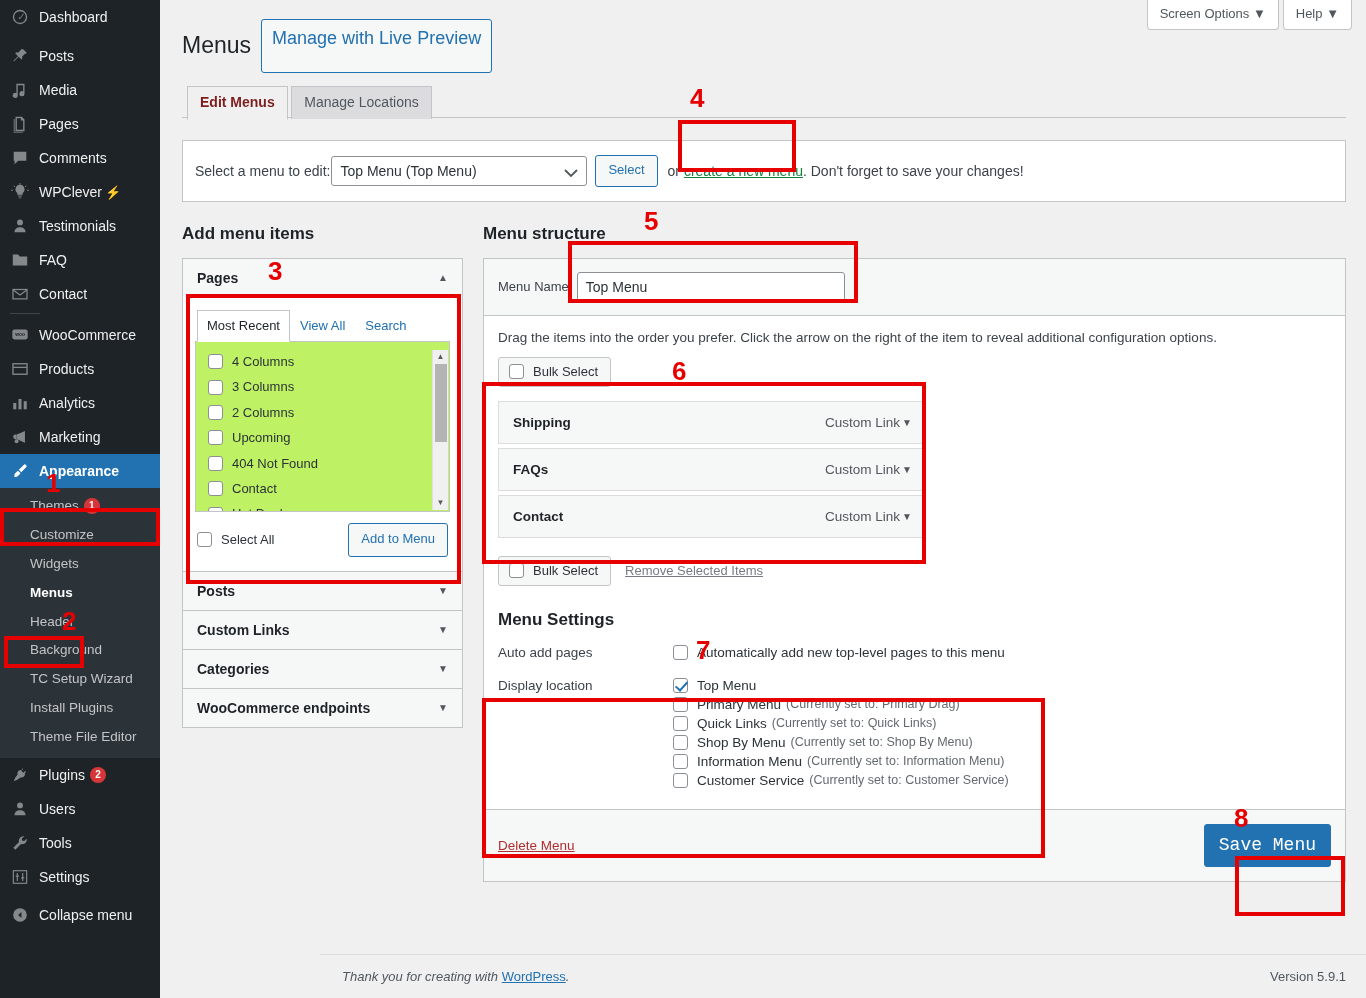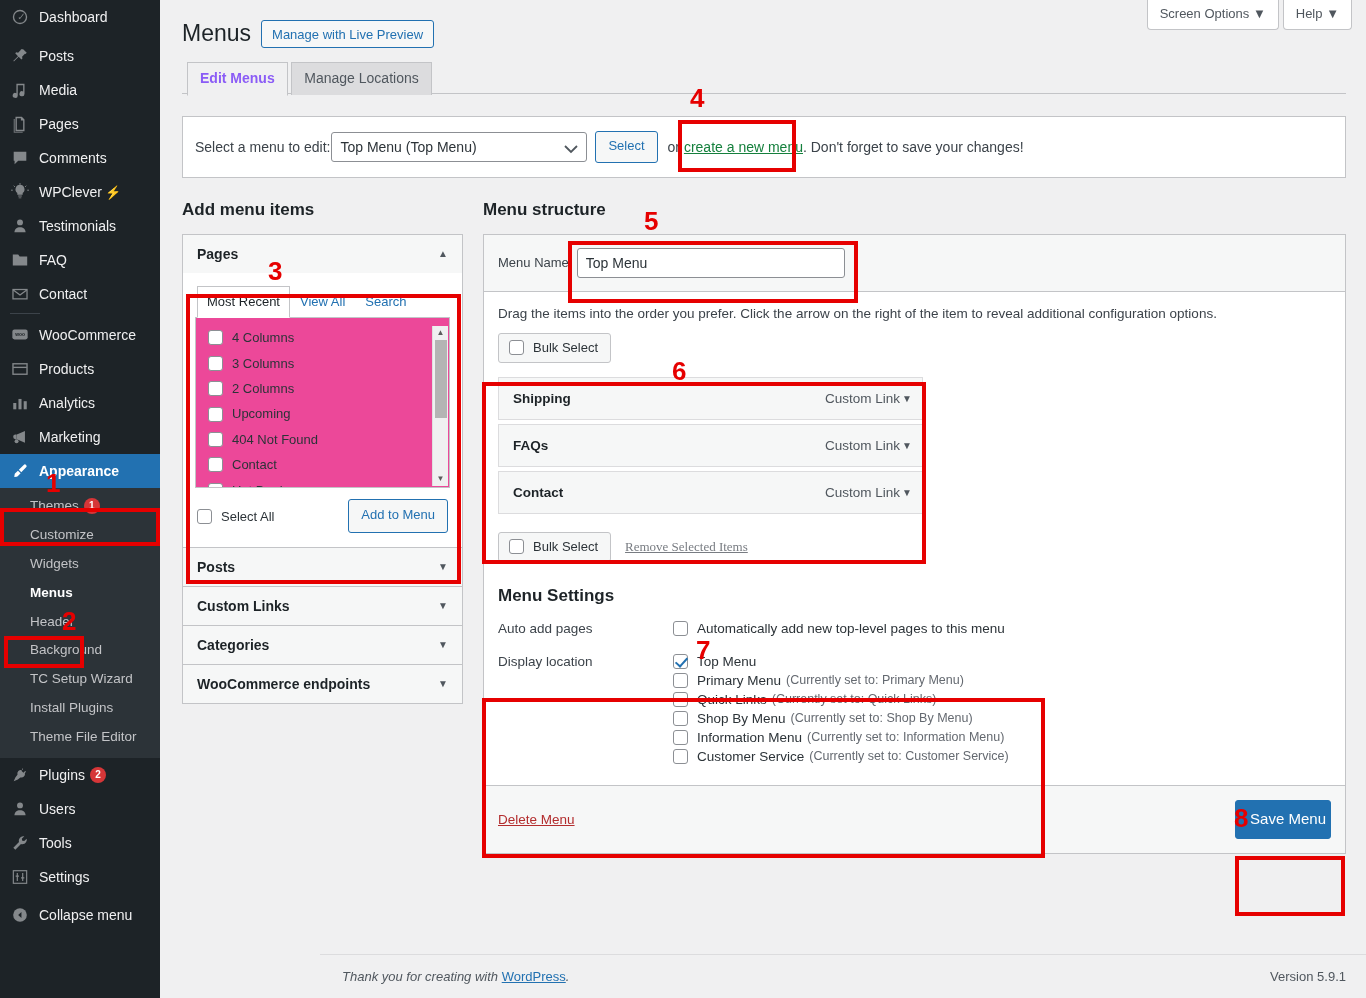--- a/index.html
+++ b/index.html
@@ -97,25 +97,25 @@
 
   .wrap { padding:10px 20px 0 22px; }
 
   h1.pagetitle {
     font-size:23px; font-weight:400; color:#1d2327;
     margin:9px 0 12px 0; padding:0;
     display:flex; align-items:center; gap:10px;
     line-height:1.3;
   }
   .page-title-action {
-    font-size:13px; font-weight:400;
+    font-size:18px; font-weight:400;
     border:1px solid #2271b1; color:#2271b1;
     background:#f6f7f7;
     border-radius:3px;
-    padding:4px 10px 2px 10px;
+    padding:4px 10px 19px 10px;
     text-decoration:none;
     line-height:1.6;
   }
 
   
   .nav-tab-wrapper {
     border-bottom:1px solid #c3c4c7;
     padding-left:5px;
     margin:0 0 0 0;
     height:33px;
@@ -129,21 +129,21 @@
     color:#50575e;
     font-size:14px;
     padding:6px 12px 7px 12px;
     text-decoration:none;
     position:relative; top:1px;
     line-height:1.4;
   }
   .nav-tab-active {
     background:#f0f0f1;
     border-bottom:1px solid #f0f0f1;
-    color:#8b5cf6;
+    color:#7f1d1d;
     font-weight:600;
   }
 
   
   .menu-select-bar {
     background:#fff;
     border:1px solid #c3c4c7;
     margin-top:22px;
     padding:14px 12px;
     display:flex; align-items:center;
@@ -230,21 +230,21 @@
   }
   .ptab.active {
     color:#1d2327;
     background:#fff;
     border-color:#c3c4c7;
     border-bottom:1px solid #fff;
   }
   .tabs-panel {
     border:1px solid #c3c4c7;
     border-top:none;
-    background:#ec4899;
+    background:#bef264;
     height:170px;
     overflow:hidden;
     position:relative;
     padding:7px 0 0 0;
   }
   .page-item {
     display:flex; align-items:center;
     padding:1px 0 1px 12px;
     font-size:13px; color:#2c3338;
     line-height:1.8;
@@ -311,21 +311,21 @@
   }
   .struct-body { padding:14px 14px 6px 14px; }
   .drag-help { font-size:13.5px; color:#3c434a; margin:0 0 12px 0; }
   .bulk-btn {
     display:inline-flex; align-items:center;
     border:1px solid #c3c4c7; background:#f6f7f7;
     border-radius:3px; padding:6px 12px 7px 10px;
     font-size:13px; color:#2c3338;
   }
   .bulk-row { display:flex; align-items:center; gap:14px; }
-  .rem-link { color:#787c82; text-decoration:underline; font-size:13px;font-family:Liberation Serif, serif; }
+  .rem-link { color:#787c82; text-decoration:underline; font-size:13px; }
 
   .menu-items-list { margin:14px 0 0 0; width:425px; }
   .menu-item-row {
     border:1px solid #dcdcde;
     background:#f6f7f7;
     display:flex; align-items:center; justify-content:space-between;
     padding:13px 10px 13px 14px;
     margin-bottom:4px;
     font-size:13.5px;
   }
@@ -344,23 +344,23 @@
 
   .struct-foot {
     border-top:1px solid #c3c4c7;
     background:#f6f7f7;
     padding:14px;
     display:flex; align-items:center; justify-content:space-between;
   }
   .del-link { color:#b32d2e; text-decoration:underline; font-size:13.5px; }
   .btn-primary {
     background:#2271b1; border:1px solid #2271b1; color:#fff;
-    border-radius:3px; font-size:15px;
-    padding:6px 4px 7px 14px;
-    cursor:pointer; font-family:Liberation Sans, sans-serif; line-height:1.6;
+    border-radius:3px; font-size:18px;
+    padding:6px 14px 7px 14px;
+    cursor:pointer; font-family:Liberation Mono, monospace; line-height:1.6;
   }
 
   
   #wpfooter {
     position:absolute; left:160px; right:0; bottom:0;
     height:44px;
     border-top:1px solid #dcdcde;
     background:#f0f0f1;
     display:flex; align-items:center; justify-content:space-between;
     padding:0 20px 0 22px;
@@ -798,21 +798,21 @@
               <div class="ms-row" style="margin-top:8px;">
                 <div class="ms-label">Display location</div>
                 <div class="ms-opts">
                   <div class="ms-opt">
                     <span class="cb checked"></span>
                     <span>Top Menu</span>
                   </div>
                   <div class="ms-opt">
                     <span class="cb"></span>
                     <span>Primary Menu</span>
-                    <span class="muted">(Currently set to: Primary Menu)</span>
+                    <span class="muted">(Currently set to: Primary Drag)</span>
                   </div>
                   <div class="ms-opt">
                     <span class="cb"></span>
                     <span>Quick Links</span>
                     <span class="muted">(Currently set to: Quick Links)</span>
                   </div>
                   <div class="ms-opt">
                     <span class="cb"></span>
                     <span>Shop By Menu</span>
                     <span class="muted">(Currently set to: Shop By Menu)</span>

